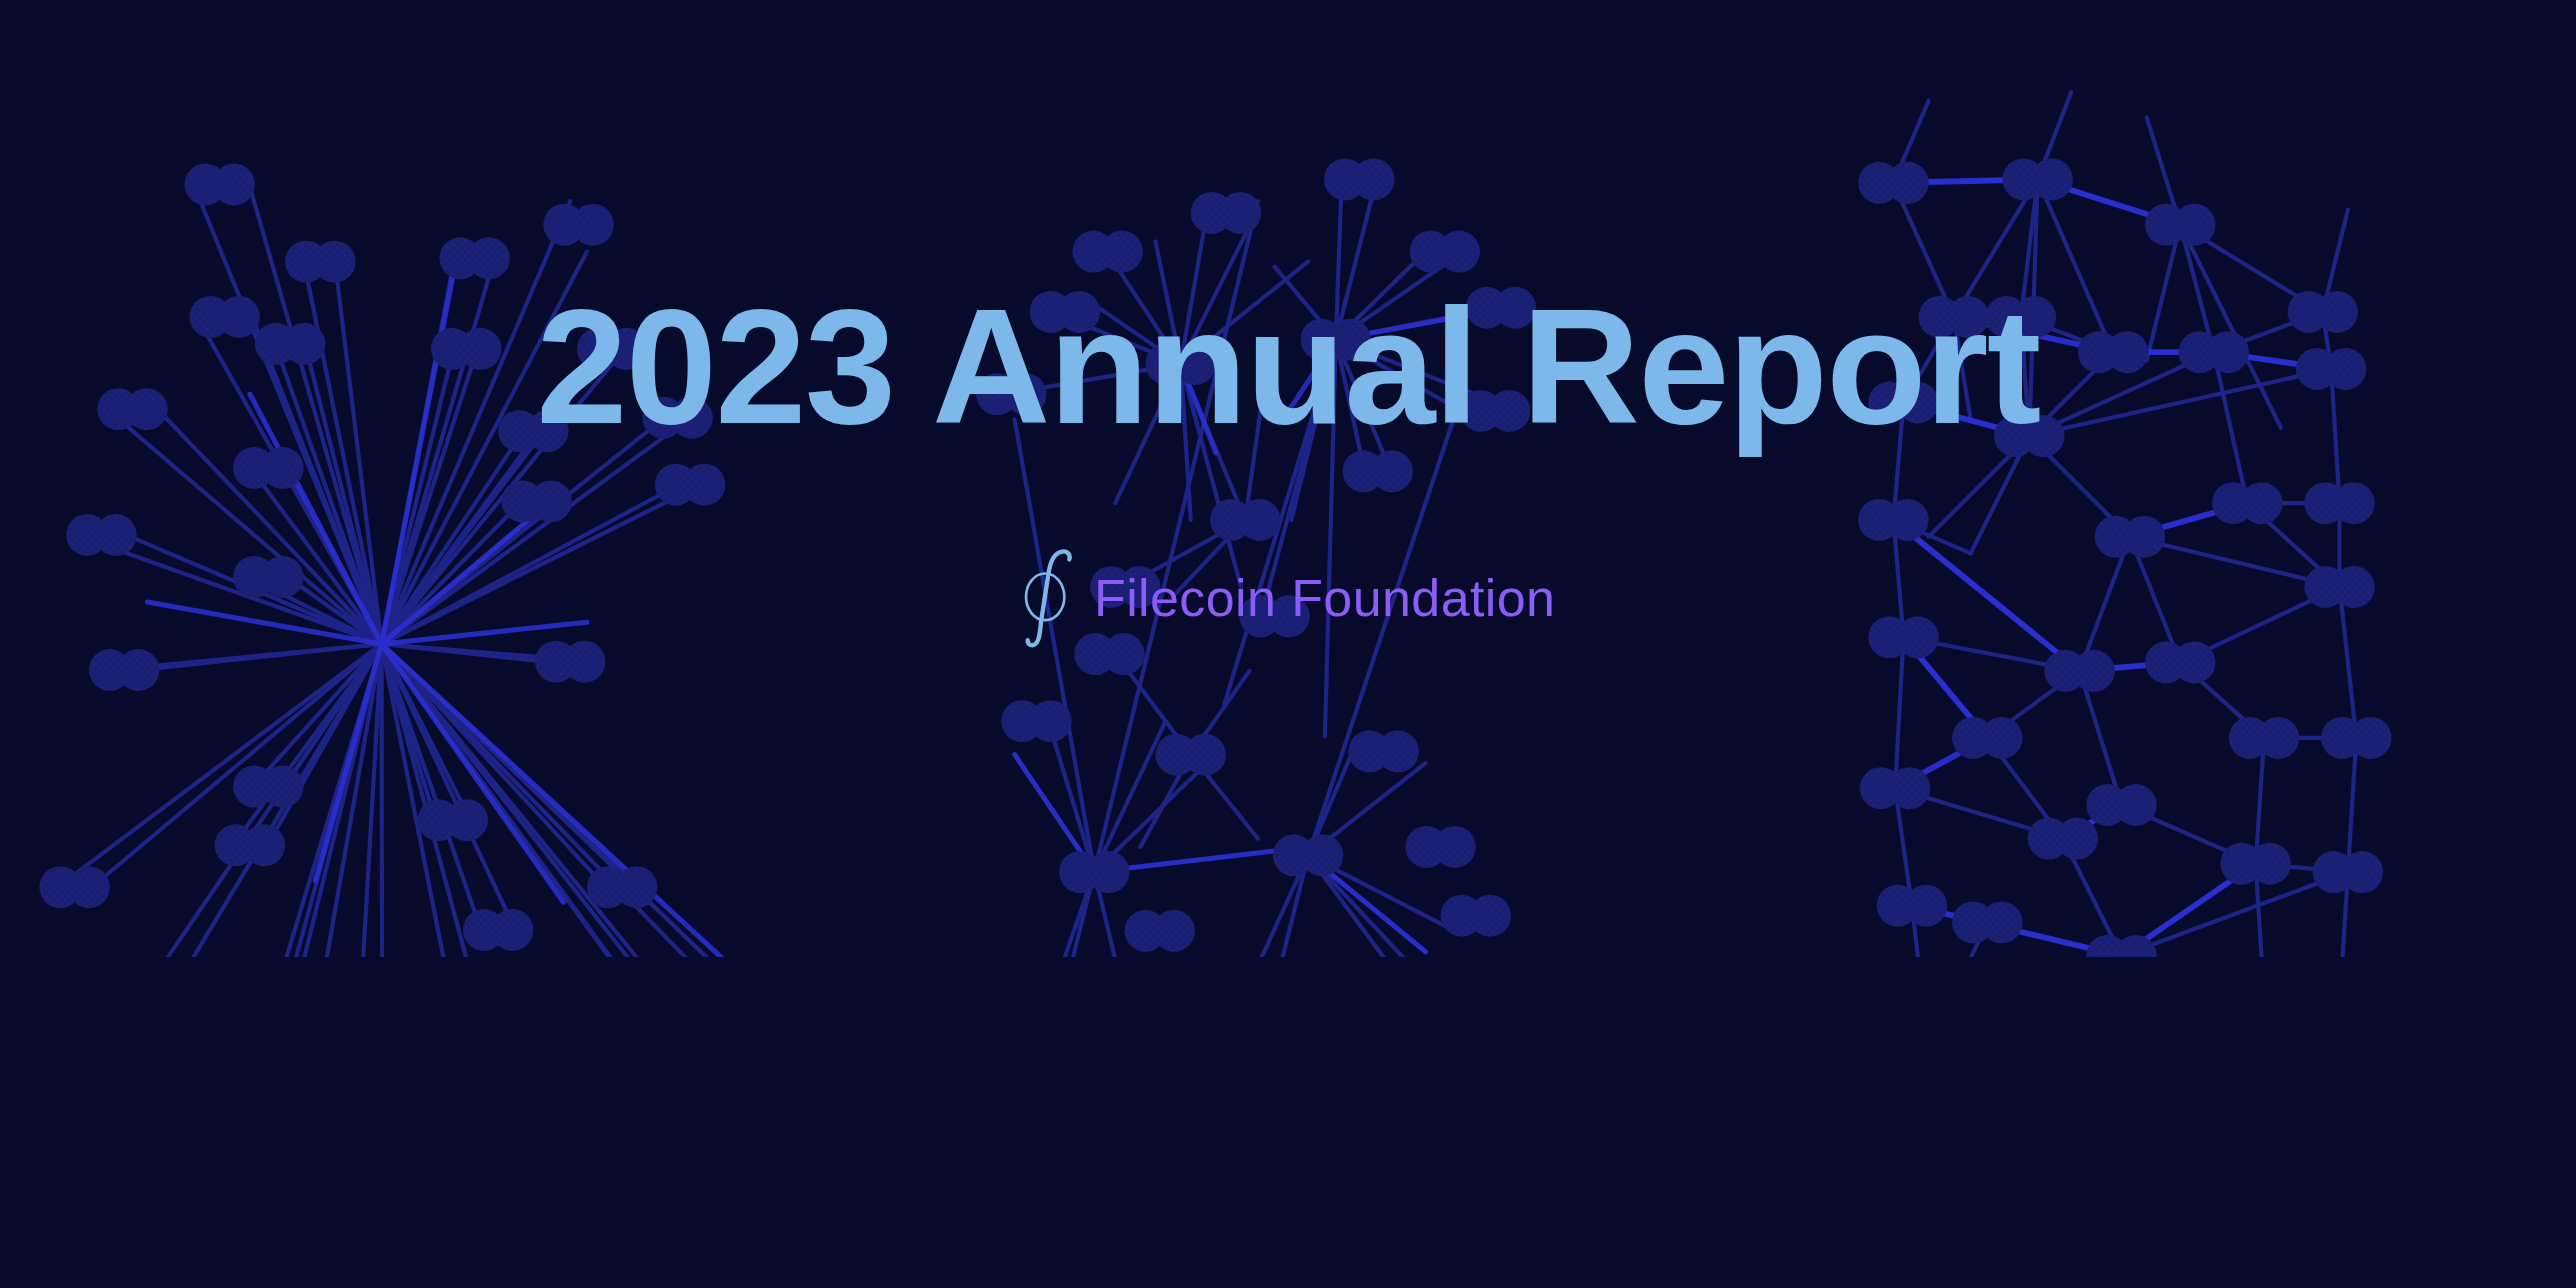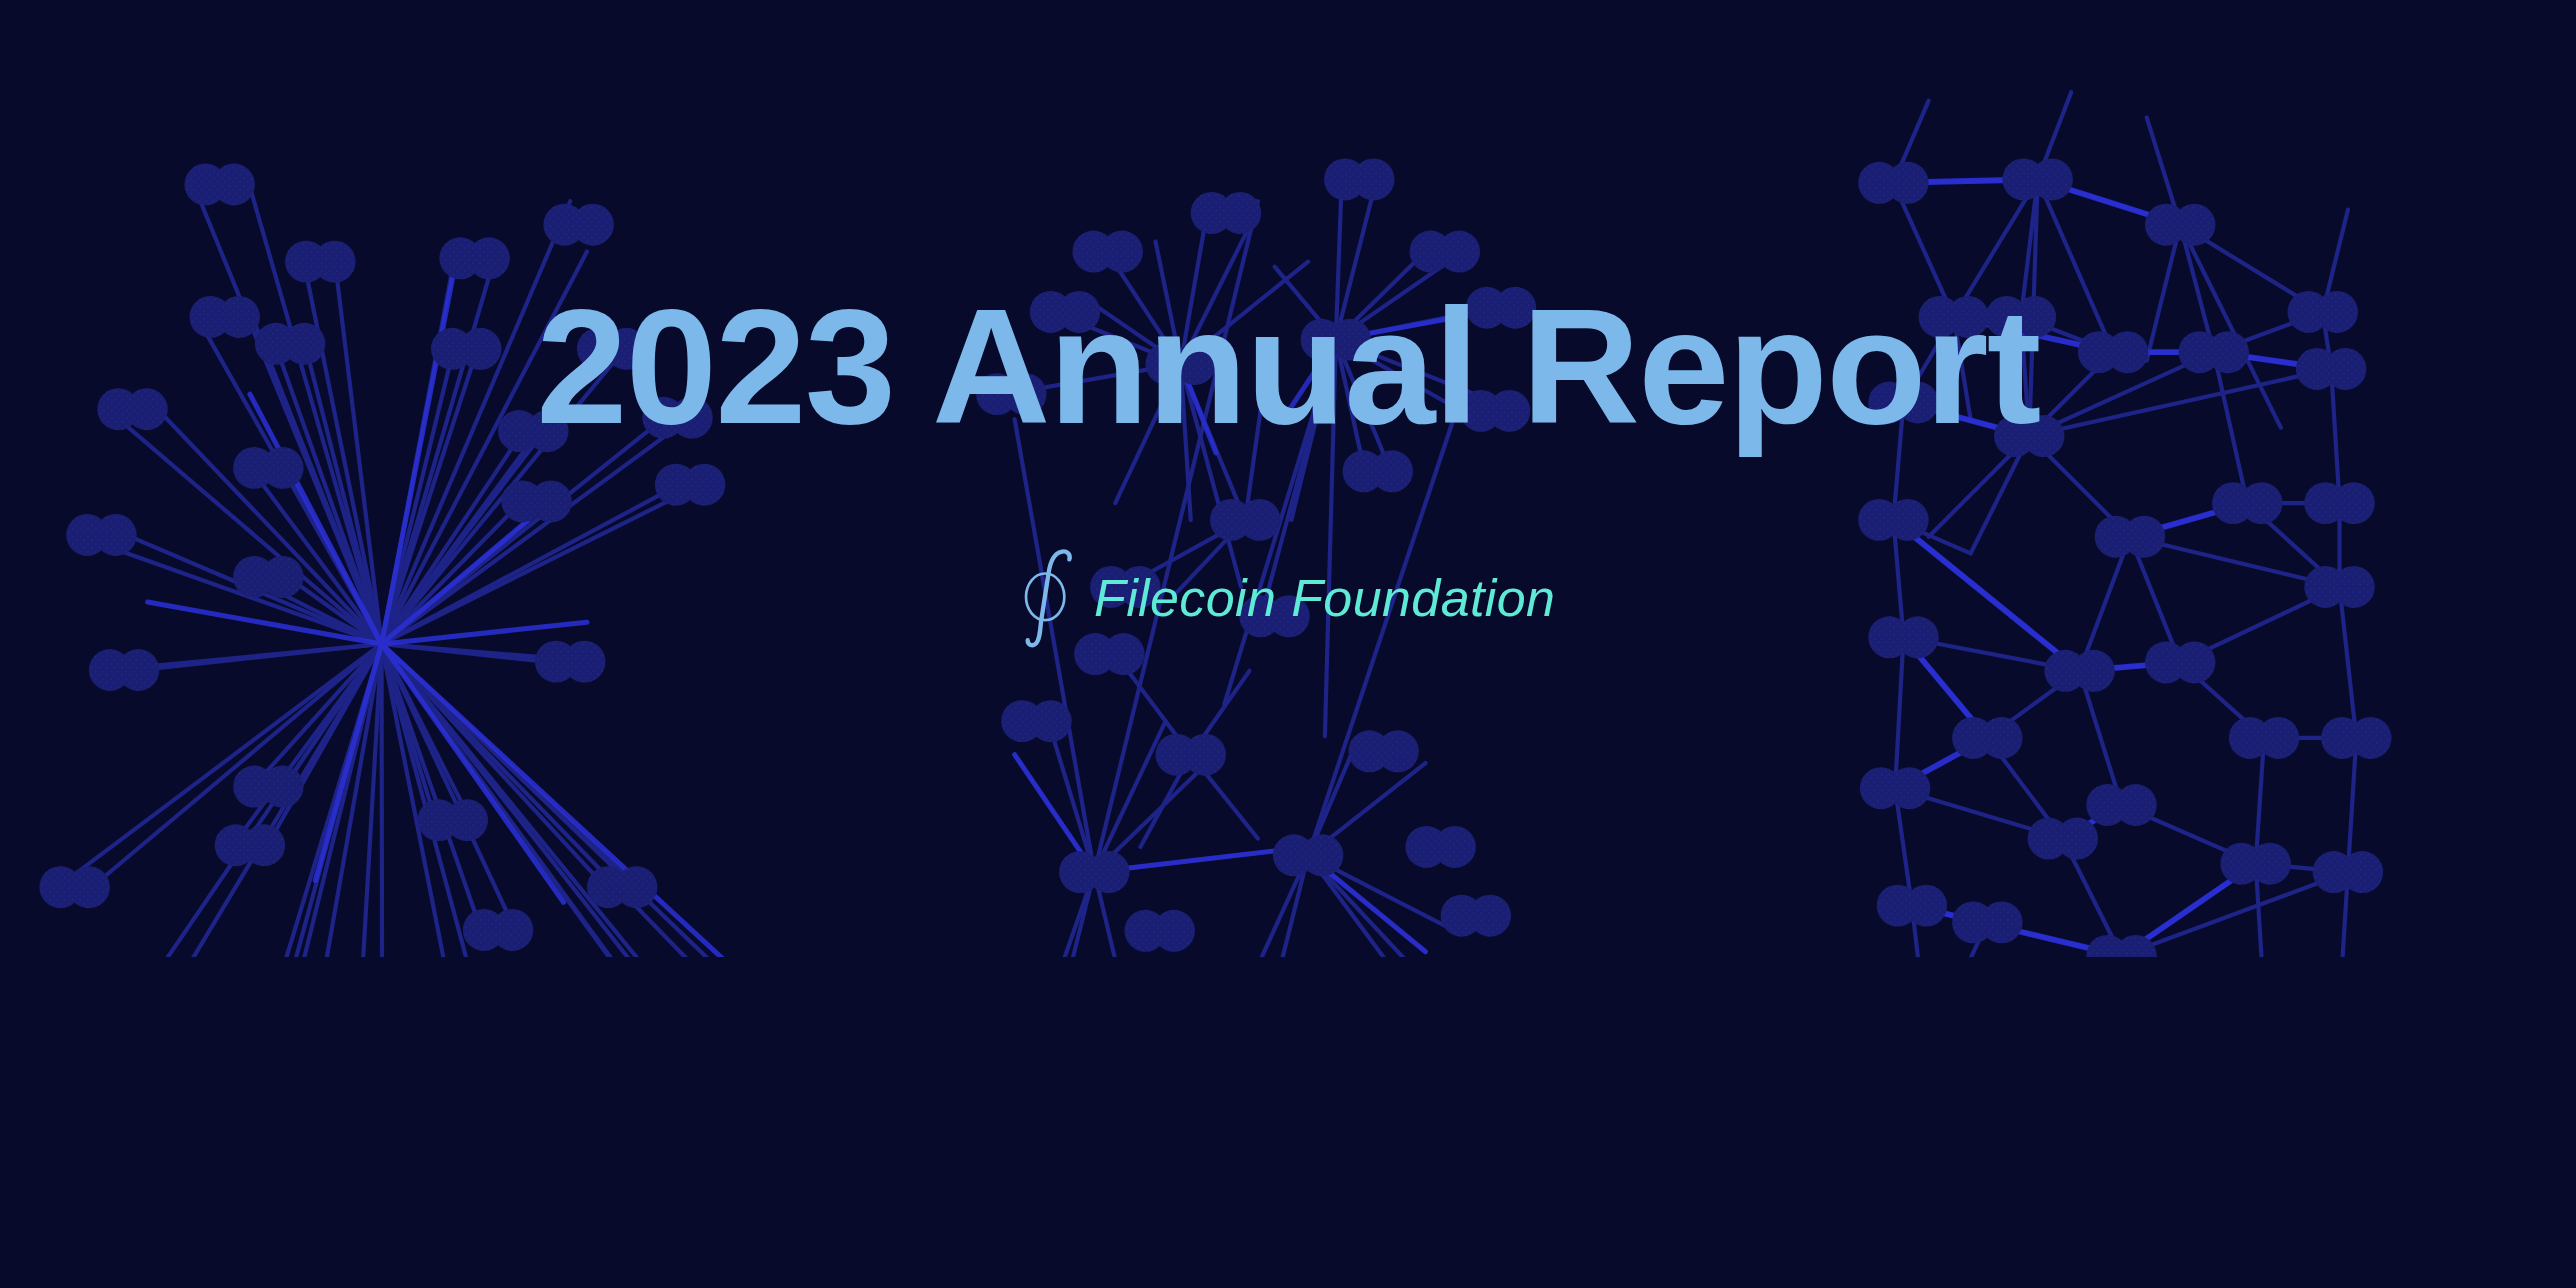--- a/index.html
+++ b/index.html
@@ -52,23 +52,22 @@
     justify-content:center;
     gap:18.4px;
     margin-top:99px;
   }
   .brand-mark { width:55px; height:101px; flex:0 0 auto; display:block; }
   .brand-name {
     font-family:"Liberation Sans", sans-serif;
     font-weight:400;
     font-size:52px;
     letter-spacing:0.4px;
-    color:#5eead4;
+    color:#8b5cf6;
     white-space:nowrap;
-    font-style:italic;
   }
 </style>
 </head>
 <body>
 
 <div class="cover">
 
   <div class="artwork-layer">
     <svg viewBox="0 0 3072 1536" xmlns="http://www.w3.org/2000/svg">
       <defs>

